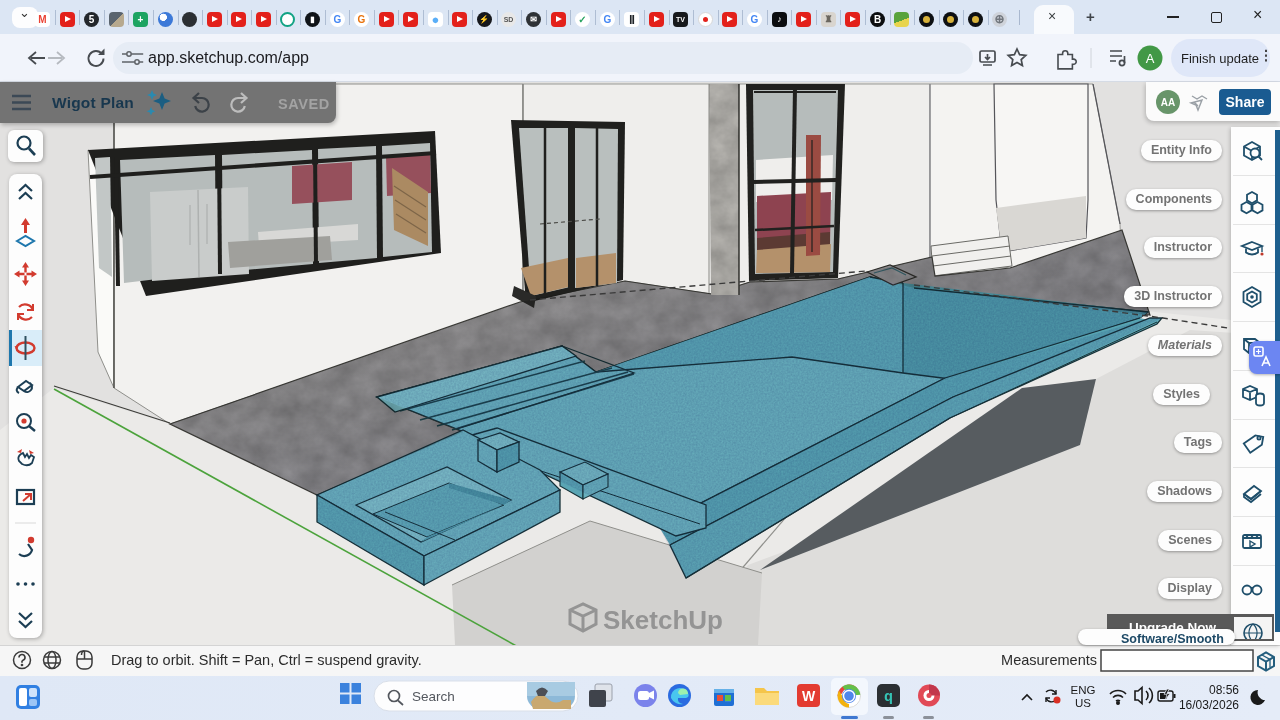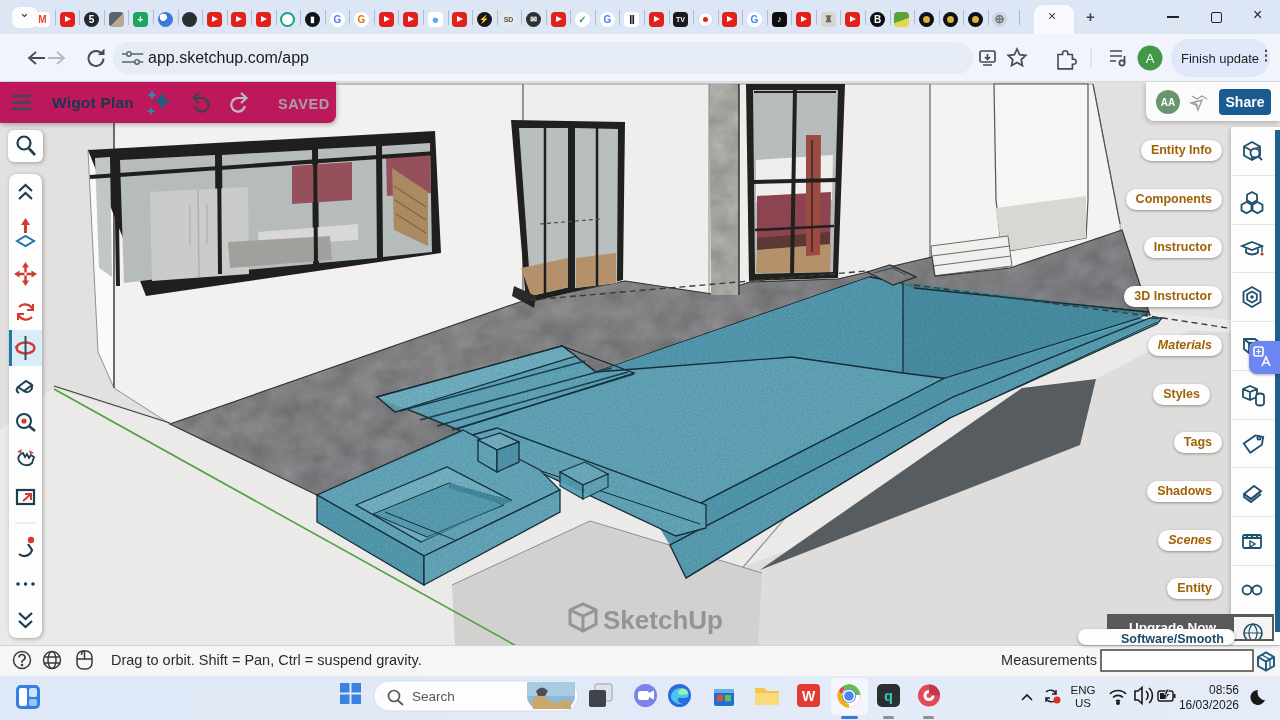--- a/index.html
+++ b/index.html
@@ -9,26 +9,26 @@
   .fav{position:absolute;top:12px;width:15px;height:15px;border-radius:4px;font-size:10px;line-height:15px;text-align:center;font-weight:bold;}
   .yt{background:#e3211b;}
   .yt:before{content:"";position:absolute;left:5px;top:4px;border-left:6px solid #fff;border-top:3.5px solid transparent;border-bottom:3.5px solid transparent;}
   .tabsep{position:absolute;top:10px;width:1px;height:15px;background:#aebdd3;}
   #activetab{position:absolute;left:1034px;top:5px;width:40px;height:29px;background:#f8fafd;border-radius:9px 9px 0 0;}
   #toolbar{left:0;top:34px;width:1280px;height:48px;background:#f1f4fb;border-bottom:1px solid #d5dbe5;box-sizing:border-box;}
   #omnibox{left:113px;top:42px;width:860px;height:32px;background:#e6ecf5;border-radius:16px;}
   #page{left:0;top:82px;width:1280px;height:563px;overflow:hidden;}
   #statusbar{left:0;top:645px;width:1280px;height:31px;background:#f6f6f6;border-top:1px solid #d4d4d4;box-sizing:border-box;}
   #taskbar{left:0;top:676px;width:1280px;height:44px;background:linear-gradient(90deg,#dfe8f6,#e5ecf8);}
-  #sutop{position:absolute;left:0;top:82px;width:336px;height:41px;background:#be185d;border-radius:0 0 8px 0;box-shadow:1px 2px 4px rgba(0,0,0,.25);}
+  #sutop{position:absolute;left:0;top:82px;width:336px;height:41px;background:#737373;border-radius:0 0 8px 0;box-shadow:1px 2px 4px rgba(0,0,0,.25);}
   #sharebar{position:absolute;left:1146px;top:82px;width:134px;height:39px;background:#fbfbfb;border-radius:0 0 0 8px;box-shadow:-1px 2px 4px rgba(0,0,0,.2);}
   #ltool{position:absolute;left:9px;top:174px;width:33px;height:464px;background:#fdfdfd;border-radius:8px;box-shadow:1px 1px 4px rgba(0,0,0,.3);}
   #lsearch{position:absolute;left:8px;top:130px;width:35px;height:32px;background:#fdfdfd;border-radius:6px;box-shadow:1px 1px 4px rgba(0,0,0,.3);}
   #rpanel{position:absolute;left:1231px;top:127px;width:49px;height:518px;background:#fdfdfd;box-shadow:-1px 1px 4px rgba(0,0,0,.2);}
-  .rlabel{position:absolute;background:#fdfdfd;border-radius:10px;box-shadow:0 1px 3px rgba(0,0,0,.35);color:#a16207;font-weight:bold;font-size:12.5px;padding:3px 10px 4px;white-space:nowrap;}
+  .rlabel{position:absolute;background:#fdfdfd;border-radius:10px;box-shadow:0 1px 3px rgba(0,0,0,.35);color:#737373;font-weight:bold;font-size:12.5px;padding:3px 10px 4px;white-space:nowrap;}
 </style>
 </head>
 <body>
 <div class="abs" id="page">
 <svg width="1280" height="563" viewBox="0 82 1280 563" style="position:absolute;left:0;top:0">
 <defs>
 <filter id="grain" x="0%" y="0%" width="100%" height="100%">
   <feTurbulence type="fractalNoise" baseFrequency="0.55" numOctaves="2" stitchTiles="stitch"></feTurbulence>
   <feColorMatrix type="matrix" values="0 0 0 0 0  0 0 0 0 0  0 0 0 0 0.08  0 0 0 0.9 0"></feColorMatrix>
 </filter>
@@ -686,22 +686,22 @@
 </svg>
 </div>
 <div class="rlabel" style="right:58px;top:140px;">Entity Info</div>
 <div class="rlabel" style="right:58px;top:189px;">Components</div>
 <div class="rlabel" style="right:58px;top:237px;">Instructor</div>
 <div class="rlabel" style="right:58px;top:286px;">3D Instructor</div>
 <div class="rlabel" style="right:58px;top:335px;font-style:italic;">Materials</div>
 <div class="rlabel" style="right:70px;top:384px;">Styles</div>
 <div class="rlabel" style="right:58px;top:432px;">Tags</div>
 <div class="rlabel" style="right:58px;top:481px;">Shadows</div>
-<div class="rlabel" style="right:58px;top:530px;font-style:italic;">Scenes</div>
-<div class="rlabel" style="right:58px;top:578px;">Entity</div>
+<div class="rlabel" style="right:58px;top:530px;">Scenes</div>
+<div class="rlabel" style="right:58px;top:578px;">Display</div>
 <div style="position:absolute;left:1249px;top:341px;width:31px;height:33px;background:#6c86f2;border-radius:8px 0 0 8px;box-shadow:0 1px 3px rgba(0,0,0,.3);">
 <svg width="31" height="33">
       <g stroke="#fff" stroke-width="1.6" fill="none">
         <rect x="5" y="6" width="9" height="9" rx="1.5"></rect>
         <path d="M7,10.5 h5 M9.5,8 v5" stroke-width="1.2"></path>
         <path d="M13,25 l4,-9 4,9 M14.5,22 h5"></path>
       </g>
     </svg>
 </div>
 <div style="position:absolute;left:1107px;top:614px;width:167px;height:27px;background:#595959;overflow:hidden;">

